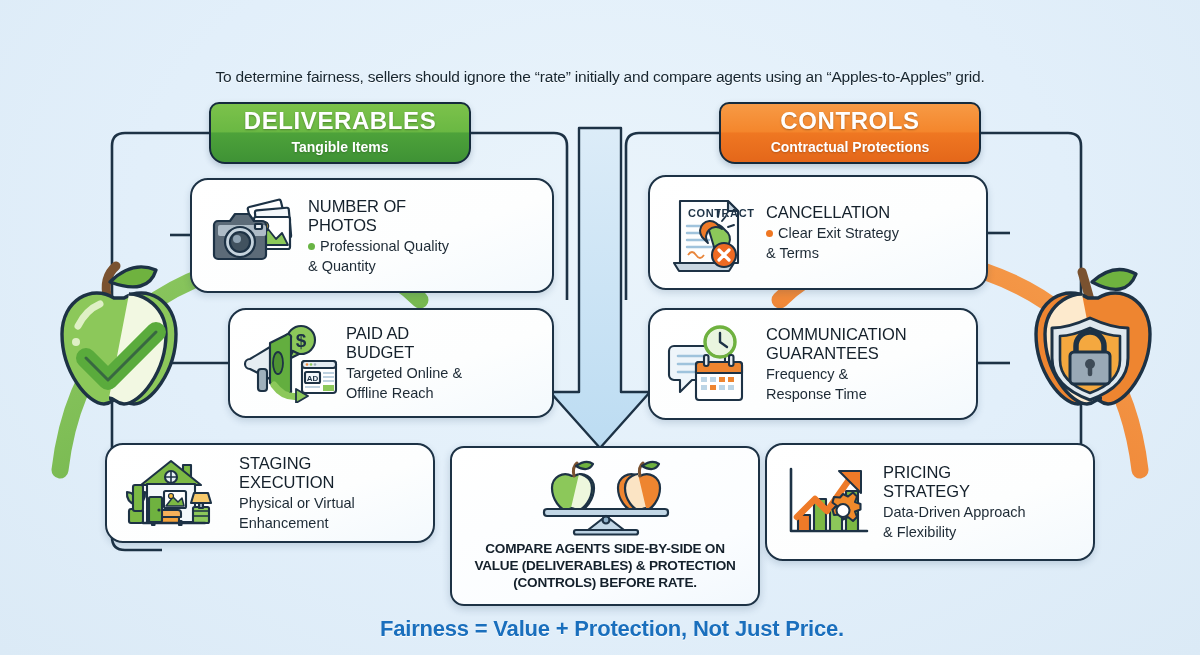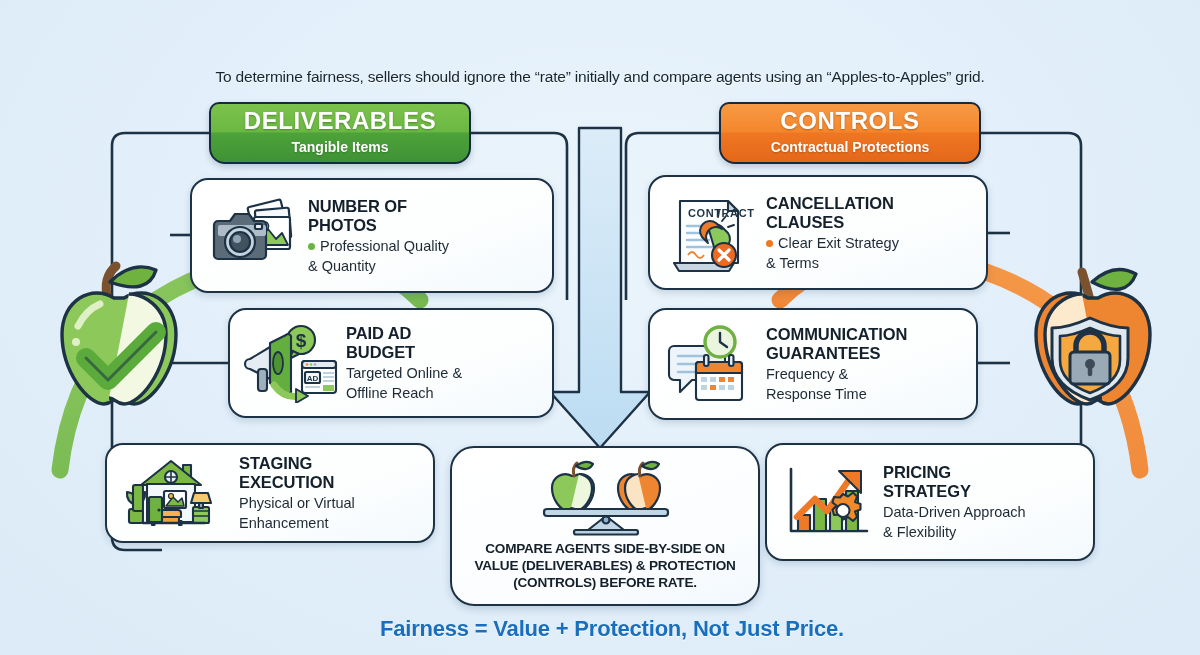--- a/index.html
+++ b/index.html
@@ -108,21 +108,21 @@
     display: flex;
     align-items: center;
     justify-content: center;
   }
   .card .txt {
     flex: 1 1 auto;
     padding-left: 2px;
   }
   .card .c-title {
     font-size: 16.5px;
-    font-weight: bold;
+    font-weight: normal;
     color: #14202b;
     line-height: 19px;
     letter-spacing: -0.1px;
   }
   .card .c-desc {
     font-size: 14.5px;
     color: #1d2a35;
     line-height: 18px;
     margin-top: 2px;
     position: relative;
@@ -148,21 +148,21 @@
   
   #center-box {
     position: absolute;
     left: 450px;
     top: 446px;
     width: 310px;
     height: 160px;
     box-sizing: border-box;
     background: linear-gradient(160deg, #ffffff 0%, #fbfdff 70%, #f2f8fd 100%);
     border: 2.6px solid #1d3245;
-    border-radius: 24px;
+    border-radius: 14px;
     box-shadow: 0 3px 8px rgba(25,60,95,0.2);
     display: flex;
     flex-direction: column;
     align-items: center;
     padding-top: 6px;
   }
   #center-box .cb-text {
     margin-top: 2px;
     text-align: center;
     font-size: 13.6px;
@@ -374,21 +374,20 @@
           <path d="M44 36 a10 10 0 0 1 14 0 l6 6 a10 10 0 0 1 -14 14 z" fill="#8cc85a" stroke-width="2"></path>
           <path d="M38 46 a10 10 0 0 1 14 -14 l6 6 a10 10 0 0 0 -14 14 z" fill="#ee7a28" stroke-width="2"></path>
           <path d="M58 30 l4 -5 M64 36 l6 -2 M54 26 l1 -6" stroke-width="1.9" stroke-linecap="round"></path>
           <circle cx="60" cy="64" r="12" fill="#ee6a22"></circle>
           <path d="M55 59 l10 10 M65 59 l-10 10" stroke="#ffffff" stroke-width="3.2" stroke-linecap="round"></path>
         </g>
       </svg>
     </div>
     <div class="txt">
       <div class="c-title">CANCELLATION</div>
-      <div class="c-title">CLAUSES</div>
       <div class="c-desc"><span class="bullet orange"></span><span>Clear Exit Strategy</span></div>
       <div class="c-desc">&amp; Terms</div>
     </div>
   </div>
 
   <div class="card" id="card-communication">
     <div class="icon-box">
       <svg class="icon-svg" width="96" height="80" viewBox="0 0 96 80">
         <g stroke="#1d3245" stroke-width="2.1" stroke-linejoin="round">
           <path d="M6 20 h46 a5 5 0 0 1 5 5 v24 a5 5 0 0 1 -5 5 H24 L12 66 V54 H6 a5 5 0 0 1 -5 -5 V25 a5 5 0 0 1 5 -5 z" fill="#eef5fa" transform="translate(4,2)"></path>

